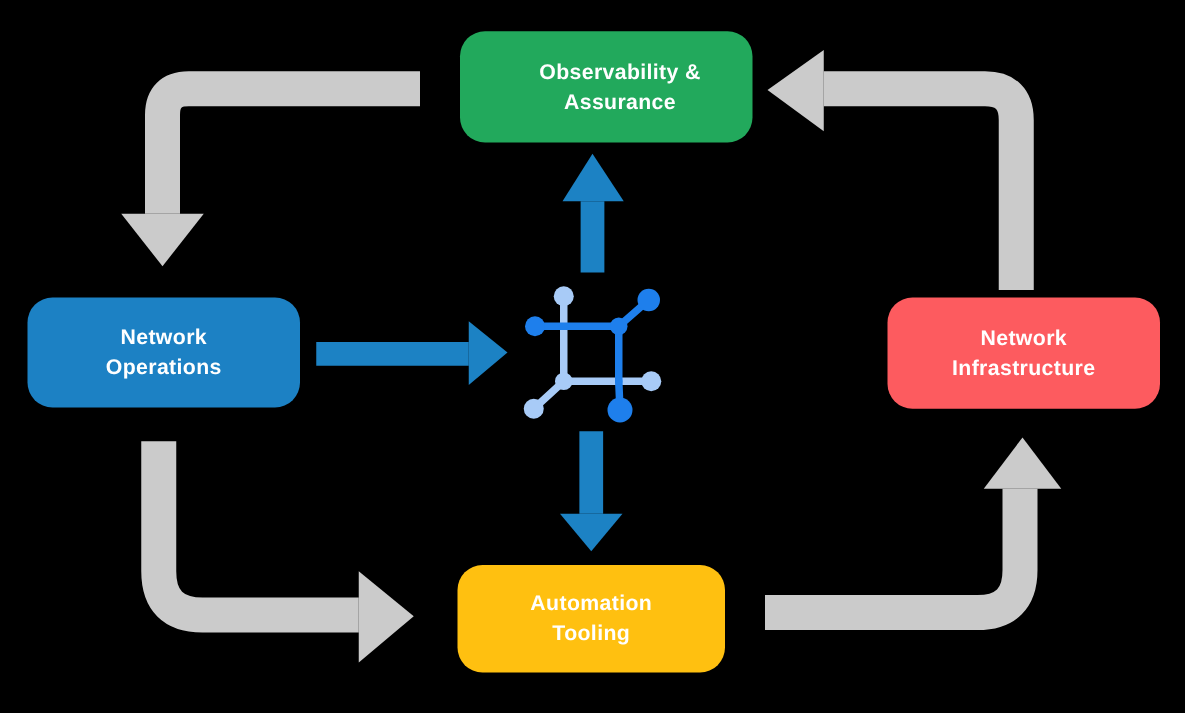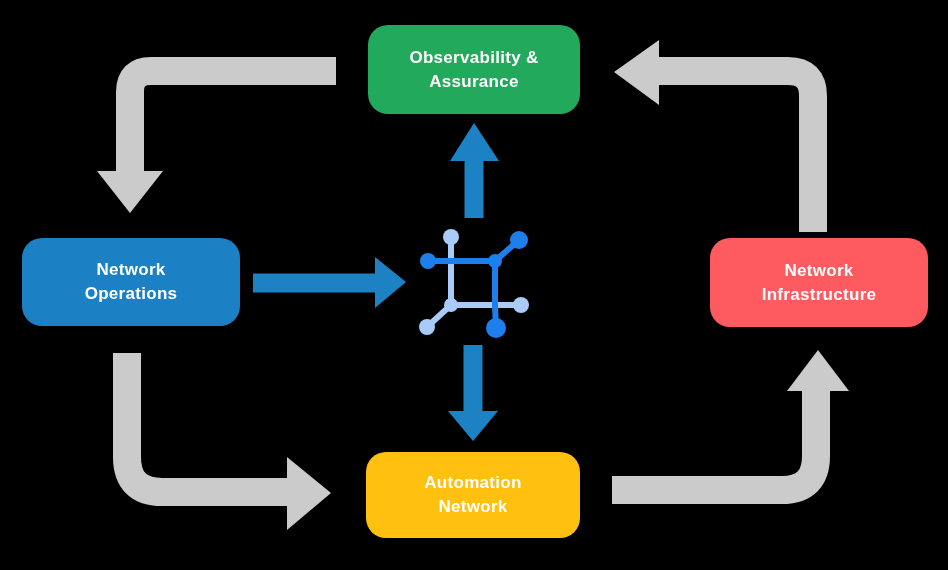--- a/index.html
+++ b/index.html
@@ -29,21 +29,21 @@
     align-items: center;
     justify-content: center;
     text-align: center;
     color: var(--node-text, #ffffff);
     font-size: 17px;
     font-weight: 600;
     letter-spacing: 0.3px;
     line-height: 24px;
   }
   .node-label { white-space: pre-line; }
-  .node-observability   { left: 368px; top: 25px;  width: 212px; height: 89px; }
+  .node-observability   { left: 368px; top: 25px;  width: 212px; height: 89px; padding-left: 22px; }
   .node-operations      { left: 22px;  top: 238px; width: 218px; height: 88px; }
   .node-infrastructure  { left: 710px; top: 238px; width: 218px; height: 89px; }
   .node-automation      { left: 366px; top: 452px; width: 214px; height: 86px; }
 
   .gray-arrow  { stroke: var(--arrow-gray, #cbcbcb); stroke-width: 28; fill: none; }
   .gray-head   { fill: var(--arrow-gray, #cbcbcb); }
   .blue-arrow  { stroke: var(--arrow-blue, #1c82c4); stroke-width: 19; fill: none; }
   .blue-head   { fill: var(--arrow-blue, #1c82c4); }
 
   .icon-dark-stroke  { stroke: var(--icon-blue-dark, #1e7fec); stroke-width: 6; fill: none; stroke-linecap: round; }
@@ -124,16 +124,16 @@
 Operations</span>
   </div>
 
   <div class="node node-infrastructure" style="background-color: rgb(253, 91, 95);">
     <span class="node-label">Network
 Infrastructure</span>
   </div>
 
   <div class="node node-automation" style="background-color: rgb(255, 192, 16);">
     <span class="node-label">Automation
-Network</span>
+Tooling</span>
   </div>
 
 </div>
 
 </body></html>

